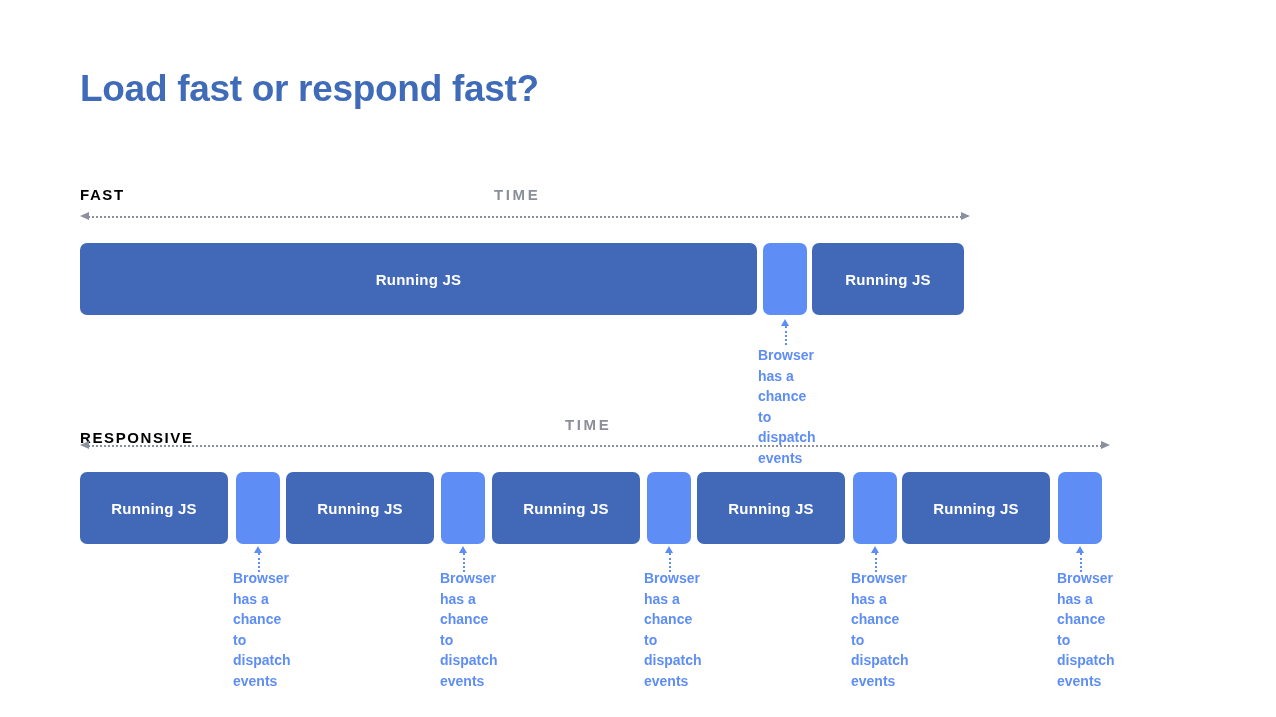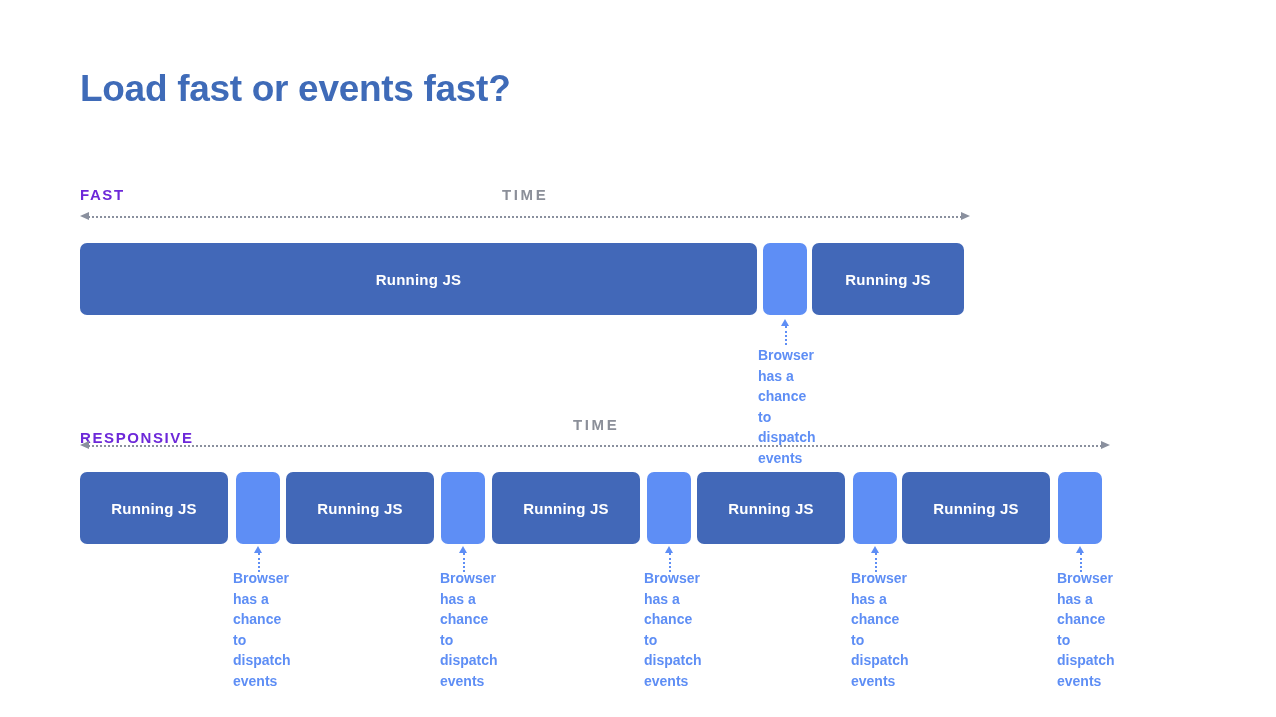--- a/index.html
+++ b/index.html
@@ -34,29 +34,28 @@
   }
 
   
   .row-label {
     position: absolute;
     font-size: 15px;
     font-weight: bold;
     letter-spacing: 1.6px;
     white-space: nowrap;
   }
-  .row-label.accent { color: #6d28d9; }
+  .row-label.accent { color: #000000; }
   .time-label {
     position: absolute;
     font-size: 15px;
     font-weight: bold;
     letter-spacing: 2.6px;
     color: #8b8f99;
     white-space: nowrap;
-    margin-left: 8px;
   }
 
   
   .axis {
     position: absolute;
     height: 9px;
   }
   .axis .axis-line {
     position: absolute;
     left: 8px;
@@ -142,21 +141,21 @@
     line-height: 20.5px;
     color: #5e8ef5;
     white-space: pre-line;
   }
 </style>
 </head>
 <body>
 
 <div class="slide">
 
-  <div class="slide-title">Load fast or events fast?</div>
+  <div class="slide-title">Load fast or respond fast?</div>
 
   <div>
 
     <div class="row-label accent" style="left:80px; top:186px;">FAST</div>
 
     <div class="time-label" style="left:494px; top:186px;">TIME</div>
 
     <div class="axis" style="left:80px; top:212px; width:890px;">
       <span class="arrow-head arrow-left"></span>
       <span class="axis-line"></span>

